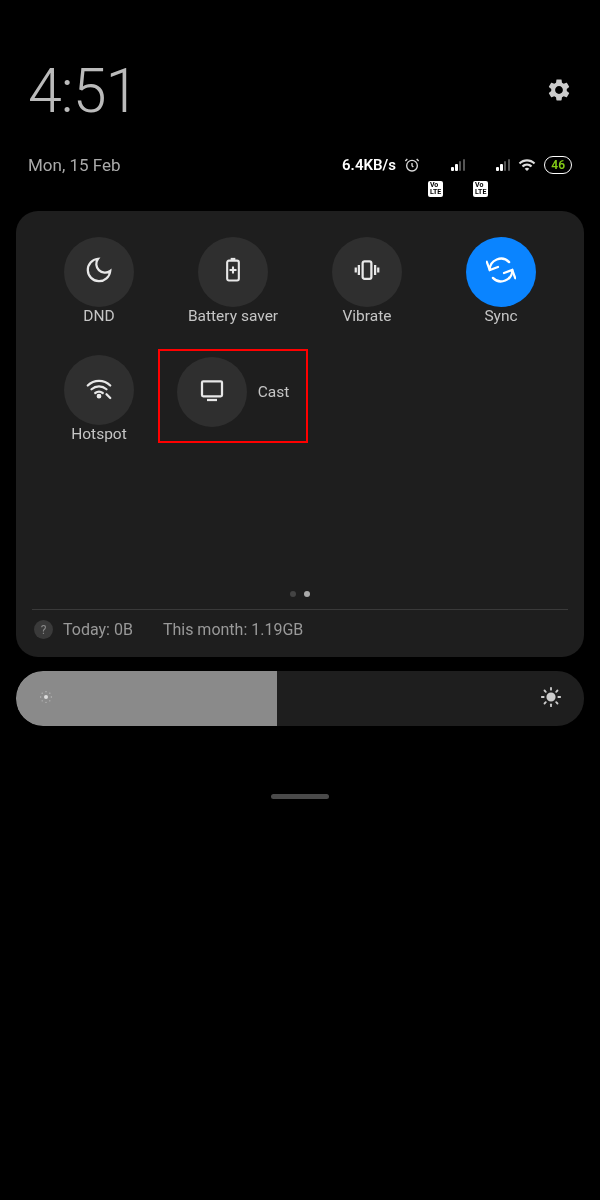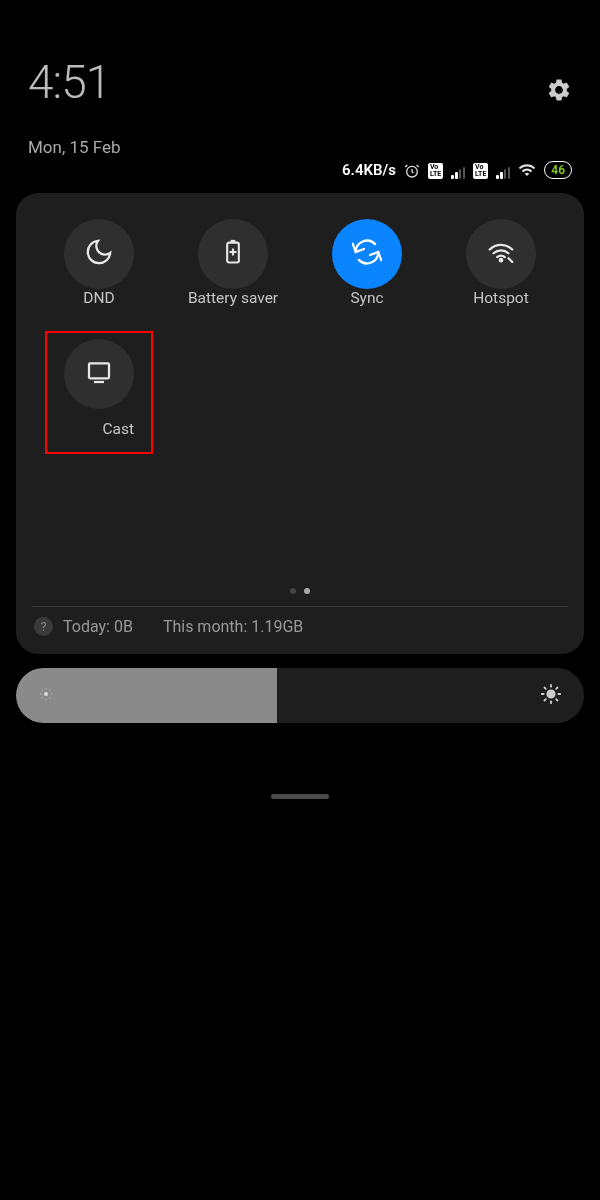--- a/index.html
+++ b/index.html
@@ -16,42 +16,42 @@
       overflow: hidden;
       position: relative;
     }
     .header {
       padding: 55px 28px 0 28px;
       display: flex;
       justify-content: space-between;
       align-items: flex-start;
     }
     .time {
-      font-size: 46px;
+      font-size: 61px;
       font-weight: 300;
       color: #bbb;
       letter-spacing: -1px;
     }
     .settings-icon {
       margin-top: 22px;
       color: #ccc;
     }
     .status-row {
       display: flex;
       justify-content: space-between;
       align-items: center;
       padding: 6px 28px 14px 28px;
     }
     .date {
       font-size: 17px;
       color: #aaa;
     }
     .status-icons {
       display: flex;
-      align-items: flex-end;
+      align-items: center;
       gap: 8px;
       font-size: 14px;
       color: #ddd;
     }
     .net-speed {
       font-size: 15px;
       font-weight: 600;
       color: #fff;
     }
     .status-glyph {
@@ -113,22 +113,21 @@
       color: #c5c5c5;
       white-space: nowrap;
     }
     .highlight-box {
       border: 2.5px solid #ff0000;
       padding: 6px 17px 14px 17px;
       margin: -6px -17px -14px -17px;
     }
     .tile.highlighted .highlight-box {
       display: flex;
-      flex-direction: column;
-      align-items: flex-end;
+      align-items: center;
       gap: 11px;
     }
     .spacer {
       height: 140px;
     }
     .dots {
       display: flex;
       justify-content: center;
       gap: 8px;
       padding: 8px 0 12px 0;
@@ -288,20 +287,34 @@
               <rect x="7" y="4" width="10" height="17" rx="1.5"></rect>
               <line x1="10" y1="2.5" x2="14" y2="2.5"></line>
               <line x1="12" y1="9" x2="12" y2="15"></line>
               <line x1="9" y1="12" x2="15" y2="12"></line>
             </svg>
         </span>
       </div>
       <div class="tile-label">Battery saver</div>
     </div>
 
+    <div class="tile">
+      <div class="tile-circle">
+        <span>
+          <svg width="30" height="30" viewBox="0 0 24 24" fill="none" stroke="currentColor" stroke-width="1.8">
+              <rect x="8.5" y="5" width="7" height="14" rx="1.5"></rect>
+              <line x1="5.5" y1="8" x2="5.5" y2="16"></line>
+              <line x1="3" y1="10" x2="3" y2="14"></line>
+              <line x1="18.5" y1="8" x2="18.5" y2="16"></line>
+              <line x1="21" y1="10" x2="21" y2="14"></line>
+            </svg>
+        </span>
+      </div>
+      <div class="tile-label">Vibrate</div>
+    </div>
 
     <div class="tile">
       <div class="tile-circle active">
         <span>
           <svg width="30" height="30" viewBox="0 0 24 24" fill="none" stroke="currentColor" stroke-width="1.8" stroke-linecap="round">
               <path d="M21 12a9 9 0 0 1-15.5 6.3"></path>
               <path d="M3 12a9 9 0 0 1 15.5-6.3"></path>
               <polyline points="3 5 3 12 10 12" transform="rotate(-20 3 12)"></polyline>
               <polyline points="21 19 21 12 14 12" transform="rotate(-20 21 12)"></polyline>
             </svg>

